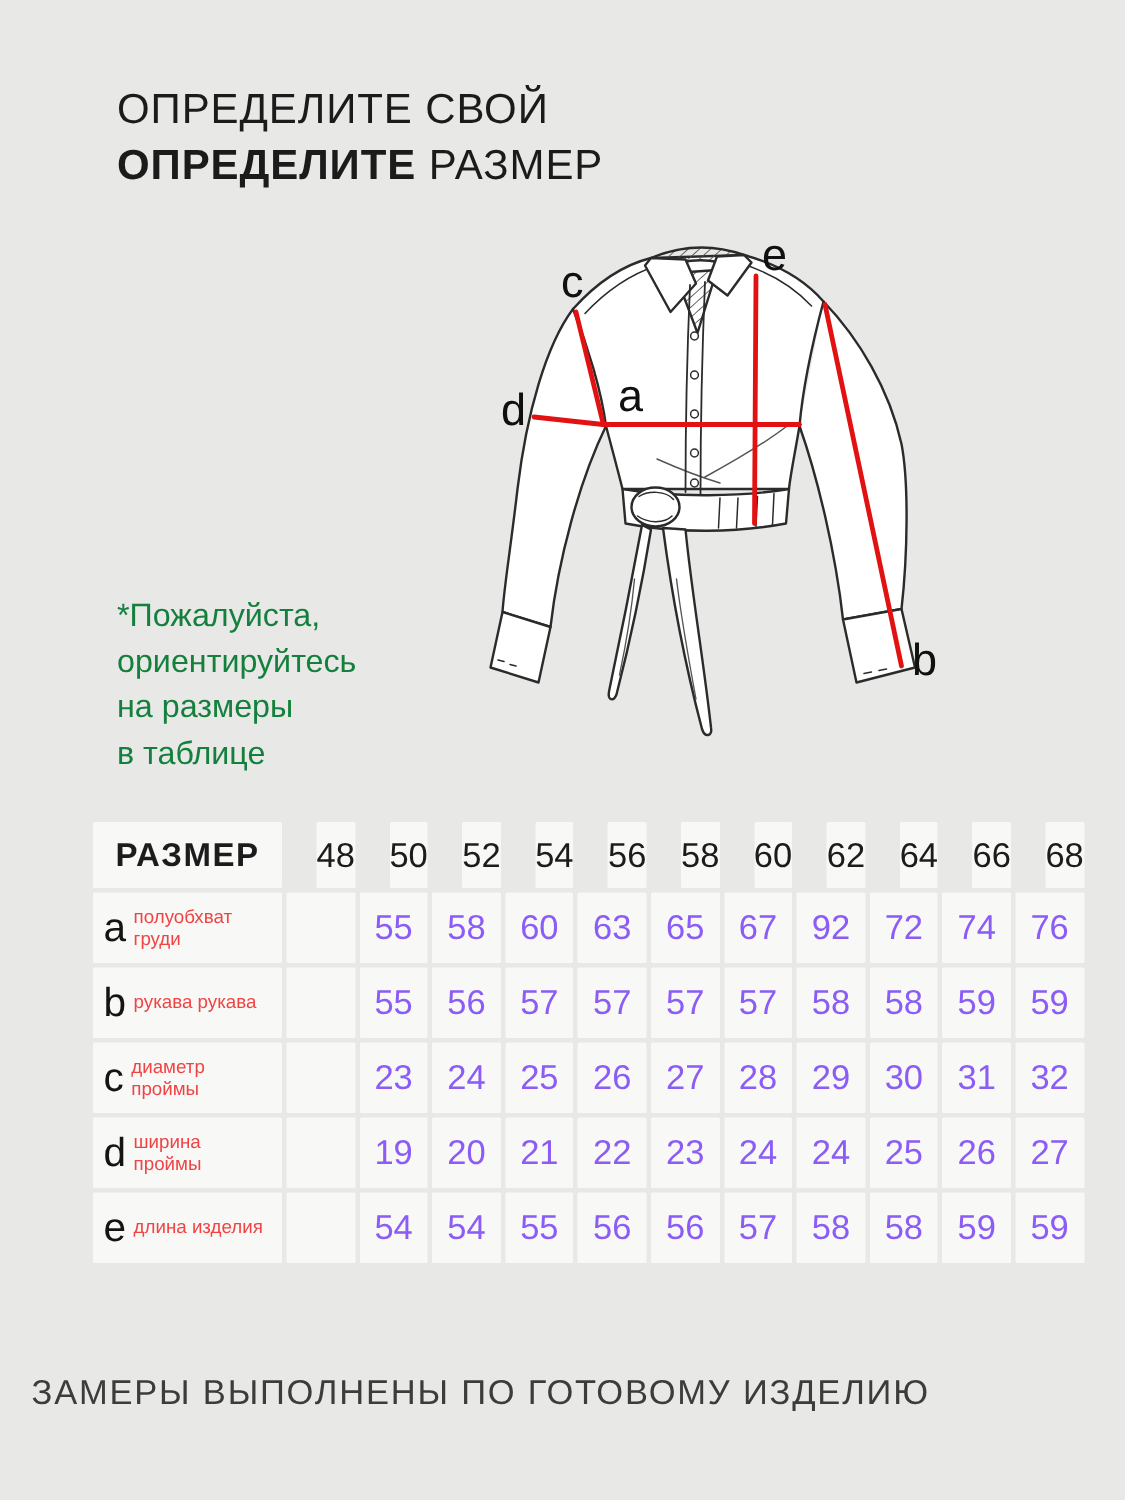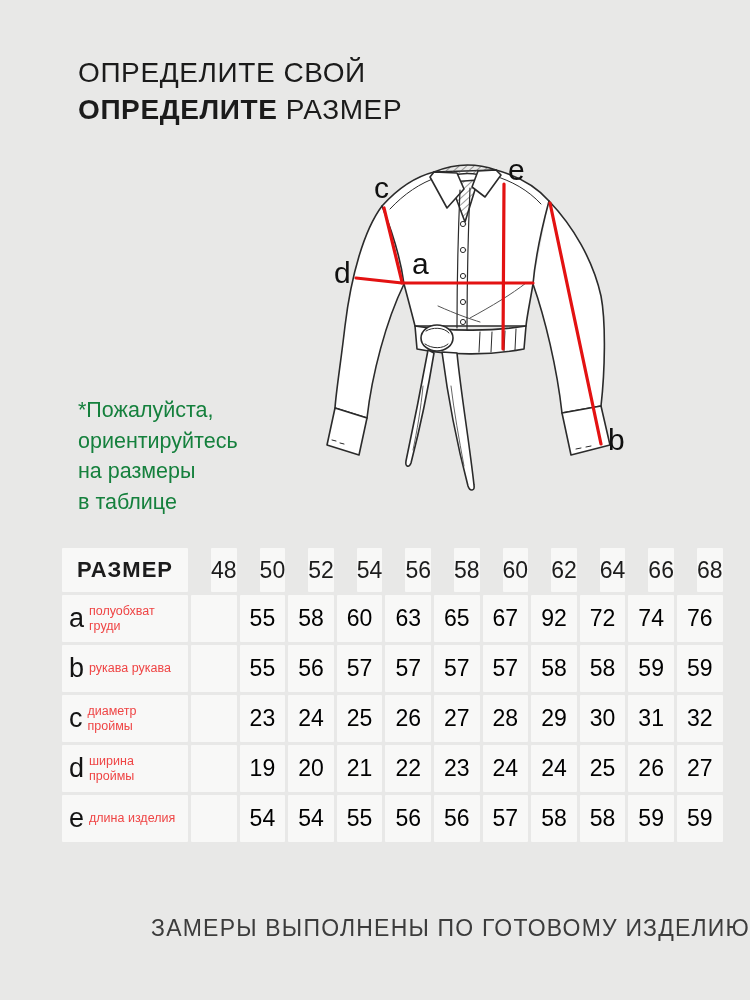--- a/index.html
+++ b/index.html
@@ -40,30 +40,30 @@
     grid-template-rows:44px repeat(5, 47px);
     gap:3px;
   }
   .cell {
     background:#f8f8f7;
     display:flex; align-items:center; justify-content:center;
     color:#1c1c1c; border-radius:1px;
   }
   .head-label { font-size:22px; font-weight:700; letter-spacing:1px; }
   .head-size  { font-size:23px; font-weight:500;margin-left:20px; }
-  .val        { font-size:23px; font-weight:400; color:#000000; }
+  .val        { font-size:23px; font-weight:400; color:#8b5cf6; }
   .row-label  { justify-content:flex-start; padding-left:7px; }
   .row-label .letter { font-size:27px; font-weight:300; line-height:1; margin-right:5px; color:#141414; }
   .row-label .desc   { font-size:12.5px; line-height:1.15; max-width:92px; color:#ef4444; }
 
   
   .footer {
     position:absolute; left:0; top:915px; width:100%;
-    text-align:right; font-size:23px; letter-spacing:1.2px;
-    color:#3c3c3c; font-weight:400;
+    text-align:left; font-size:23px; letter-spacing:1.2px;
+    color:#3c3c3c; font-weight:400;padding-left:21px;
   }
 </style>
 </head>
 <body>
 
 <div class="stage">
 
   <div class="title">
     <div>ОПРЕДЕЛИТЕ СВОЙ</div>
     <div><span class="bold">ОПРЕДЕЛИТЕ</span><span> РАЗМЕР</span></div>

